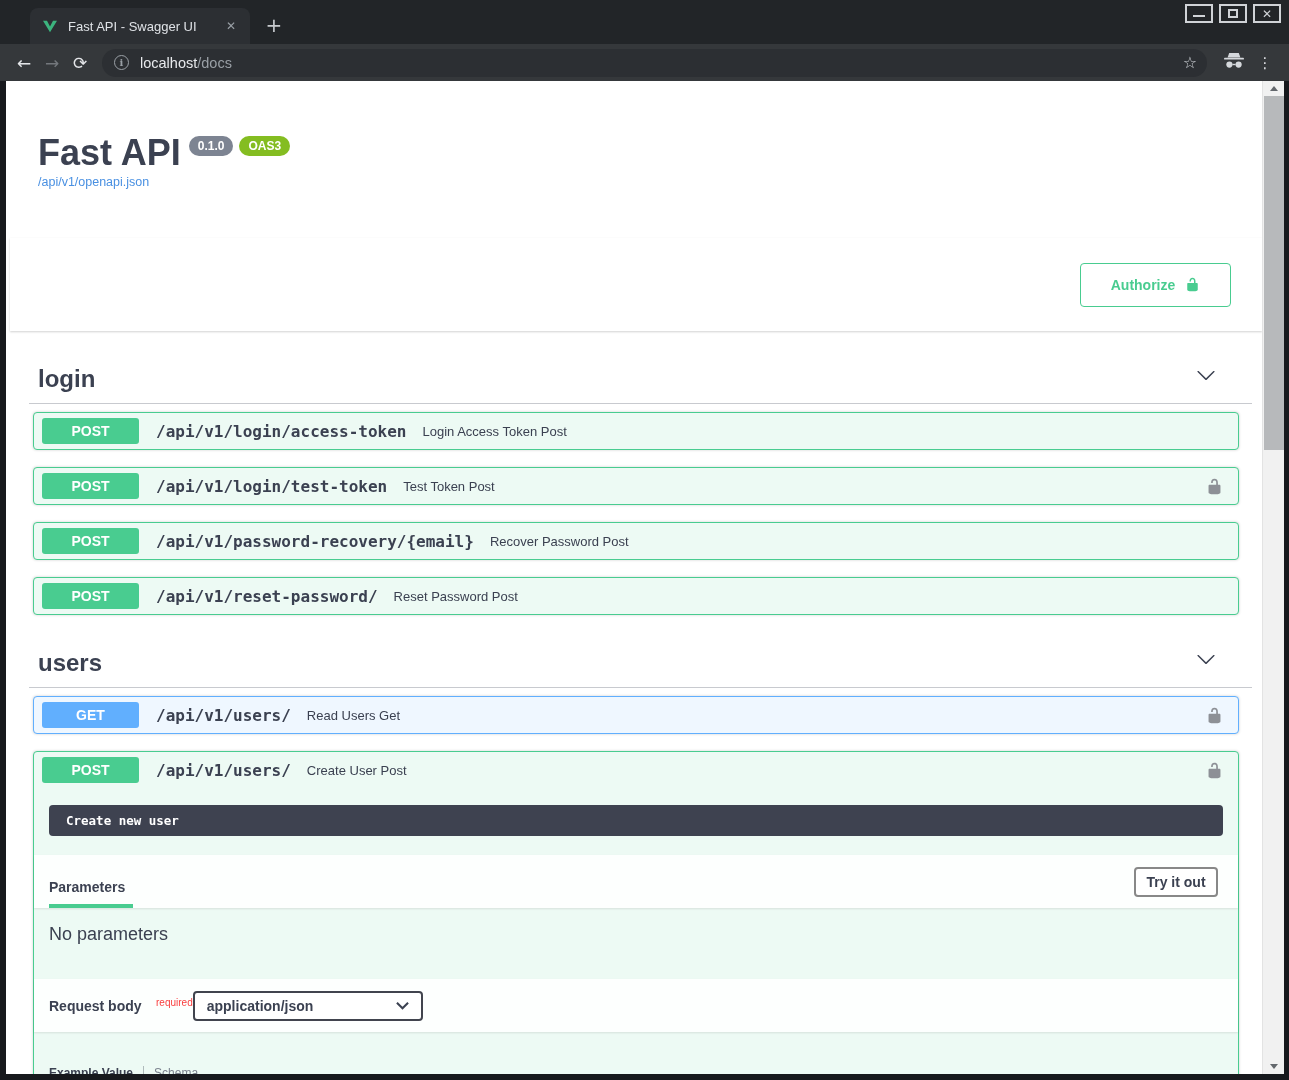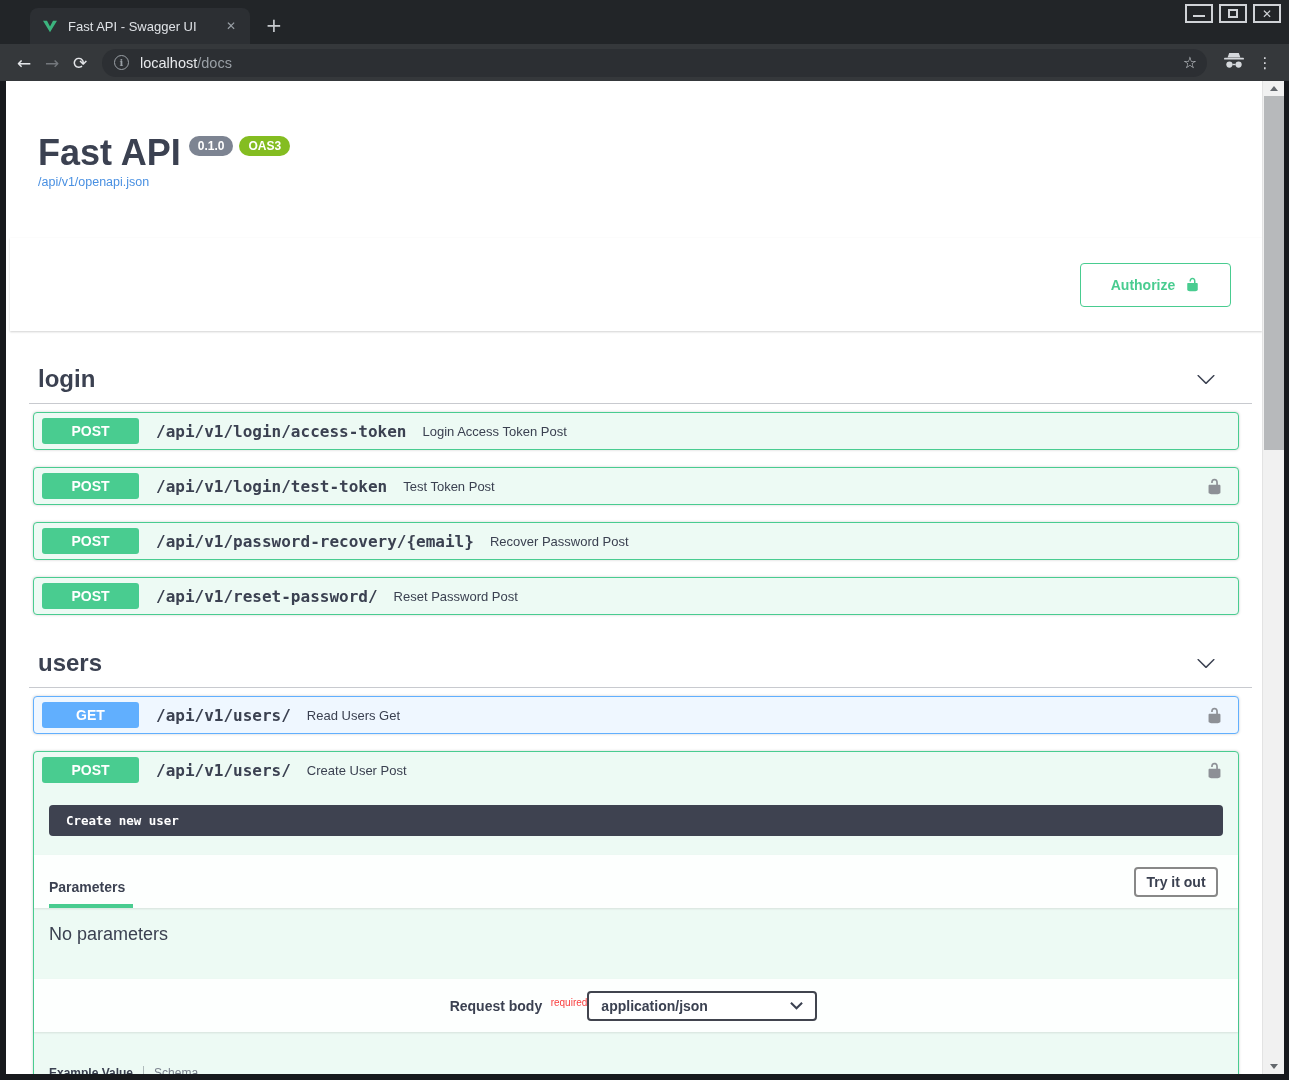--- a/index.html
+++ b/index.html
@@ -76,21 +76,21 @@
 
   .scheme-container { margin:49px -23px 0 -23px; height:93px; background:#fff;
                       box-shadow:0 1px 2px 0 rgba(0,0,0,.18); display:flex;
                       align-items:center; justify-content:flex-end; padding-right:31px; }
   .btn-authorize { width:151px; height:44px; border:1.5px solid #49cc90; border-radius:4px;
                    background:#fff; color:#49cc90; font-weight:bold; font-size:14px;
                    display:flex; align-items:center; justify-content:center; gap:10px;
                    font-family:"Liberation Sans", sans-serif; }
 
   .tag-header { margin-top:28px; padding:6px 0 10px 5px; border-bottom:1px solid rgba(59,65,81,.28);
-                display:flex; align-items:center; justify-content:space-between;
+                display:flex; align-items:flex-start; justify-content:space-between;
                 margin-left:-4px; margin-right:-13px; }
   .tag-name { font-size:24px; font-weight:bold; color:#3b4151; padding-left:4px;}
   .tag-arrow { margin-right:36px; }
 
   .ops { margin-top:8px; }
   .opblock { border:1px solid #49cc90; border-radius:4px; background:#edfaf4;
              box-shadow:0 0 3px rgba(0,0,0,.19); margin-bottom:17px; }
   .opblock.get { border-color:#61affe; background:#eff7ff; }
   .op-summary { height:36px; display:flex; align-items:center; padding:0 8px; }
   .method { width:97px; height:26px; border-radius:3px; background:#49cc90; color:#fff;
@@ -102,29 +102,29 @@
   .op-desc { margin-left:16px; font-size:13px; color:#3b4151; }
   .op-lock { margin-left:auto; margin-right:7px; display:flex; }
 
   .op-body { padding:0 0 60px 0; }
   .desc-bar { margin:17px 15px 0 15px; height:31px; background:#3e4250; border-radius:4px;
               display:flex; align-items:center; padding-left:17px;text-align:right; }
   .desc-bar span { color:#fff; font-weight:bold; font-size:12.5px;
                    font-family:"DejaVu Sans Mono", monospace; }
   .sec-strip { margin-top:19px; height:53px; background:rgba(255,255,255,.85);
                box-shadow:0 1px 2px rgba(0,0,0,.10); position:relative; display:flex;
-               align-items:center; justify-content:center; padding:0 20px 0 15px; }
+               align-items:center; justify-content:flex-start; padding:0 20px 0 15px; }
   .param-tab { position:absolute; bottom:0; left:15px; font-size:14px; font-weight:bold;
                color:#3b4151; border-bottom:4px solid #49cc90; padding:0 8px 9px 0; }
   .btn-tryout { margin-left:auto; width:84px; height:30px; border:2px solid #888;
                 border-radius:4px; background:#fff; color:#3b4151; font-weight:bold;
                 font-size:14px; font-family:"Liberation Sans", sans-serif; }
   .no-params { padding:16px 0 0 15px; font-size:18px; color:#3b4151; height:52px;}
   .rb-label { font-size:14px; font-weight:bold; color:#3b4151; }
-  .rb-required { color:#f93e3e; font-size:10px; position:relative; top:-5px; margin-left:4px; }
+  .rb-required { color:#f93e3e; font-size:10px; position:relative; top:-5px; margin-left:10px; }
   .media-select { width:230px; height:30px; border:2px solid #41444e; border-radius:4px;
                   background:#fff; display:flex; align-items:center; padding:0 12px;
                   font-size:14px; font-weight:bold; color:#3b4151; }
   .media-select svg { margin-left:auto; }
   .model-tabs { margin:34px 0 0 15px; display:flex; align-items:center; font-size:12px; }
   .mt-active { font-weight:bold; color:#3b4151; padding-right:10px;
                border-right:1px solid rgba(59,65,81,.35); }
   .mt-idle { color:#7b828e; margin-left:10px; }
 </style>
 </head>

